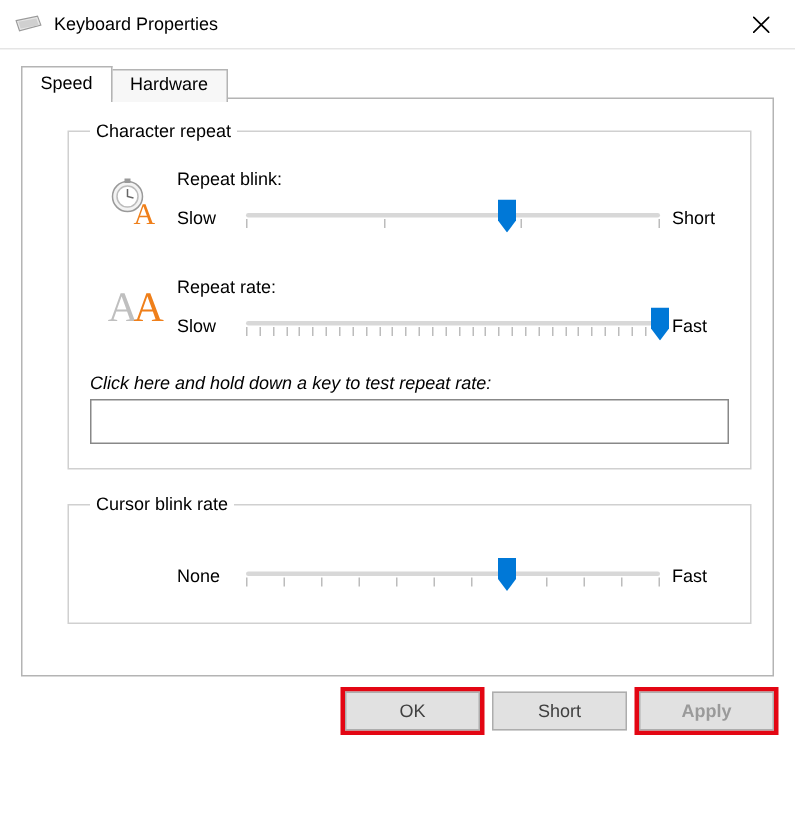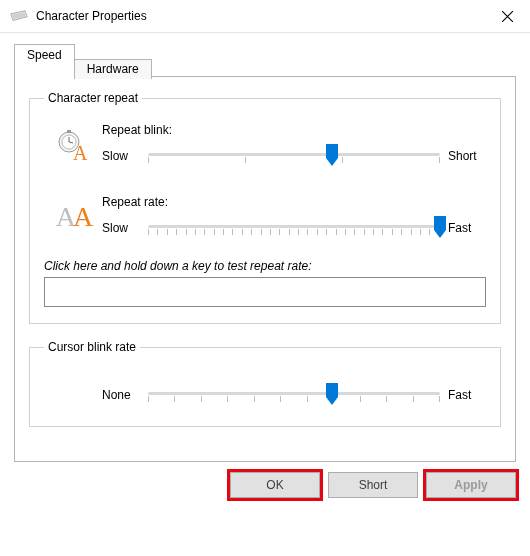--- a/index.html
+++ b/index.html
@@ -43,33 +43,32 @@
     position: relative;
     color: #000;
     z-index: 1;
   }
   .tab.inactive {
     background: #f7f7f7;
     top: 2px;
     padding-top: 2px;
     padding-bottom: 3px;
     z-index: 0;
-    margin-top: 13px;
   }
   .tab.active { z-index: 3; background:#fff; }
   .panel {
     border: 1px solid #b4b4b4;
     background: #fff;
     padding: 14px 14px 18px 14px;
     position: relative;
     z-index: 1;
   }
   fieldset {
     border: 1px solid #d0d0d0;
-    margin: 0 0 16px 0;
+    margin: 0 0 16px 16px;
     padding: 8px 14px 16px 14px;
   }
   legend { padding: 0 4px; }
   .row { display: flex; align-items: flex-start; margin-top: 10px; }
   .icon-col { width: 58px; display: flex; justify-content: center; padding-top: 6px; }
   .ctrl-col { flex: 1; }
   .ctrl-label { margin-bottom: 4px; }
   .slider-row { display: flex; align-items: center; }
   .slider-min { width: 46px; }
   .slider-max { width: 46px; text-align: left; padding-left: 8px; }
@@ -121,21 +120,21 @@
   .icon-aa .a2 { color: #ef7f1a; }
 </style>
 </head>
 <body>
 
 <div class="titlebar">
   <svg class="title-icon" viewBox="0 0 24 16">
     <path d="M1 5 L20 1 L23 9 L4 14 Z" fill="#e6e6e6" stroke="#9a9a9a" stroke-width="1"></path>
     <path d="M3 6 L19 3 L21 9 L5 12 Z" fill="#d0d0d0"></path>
   </svg>
-  <span class="title-text">Character Properties</span>
+  <span class="title-text">Keyboard Properties</span>
   <div class="close-btn">
     <svg viewBox="0 0 10 10">
       <path d="M0 0 L10 10 M10 0 L0 10" stroke="#000" stroke-width="1"></path>
     </svg>
   </div>
 </div>
 
 <div class="content">
   <div class="tabs">
     <div class="tab active">Speed</div>

